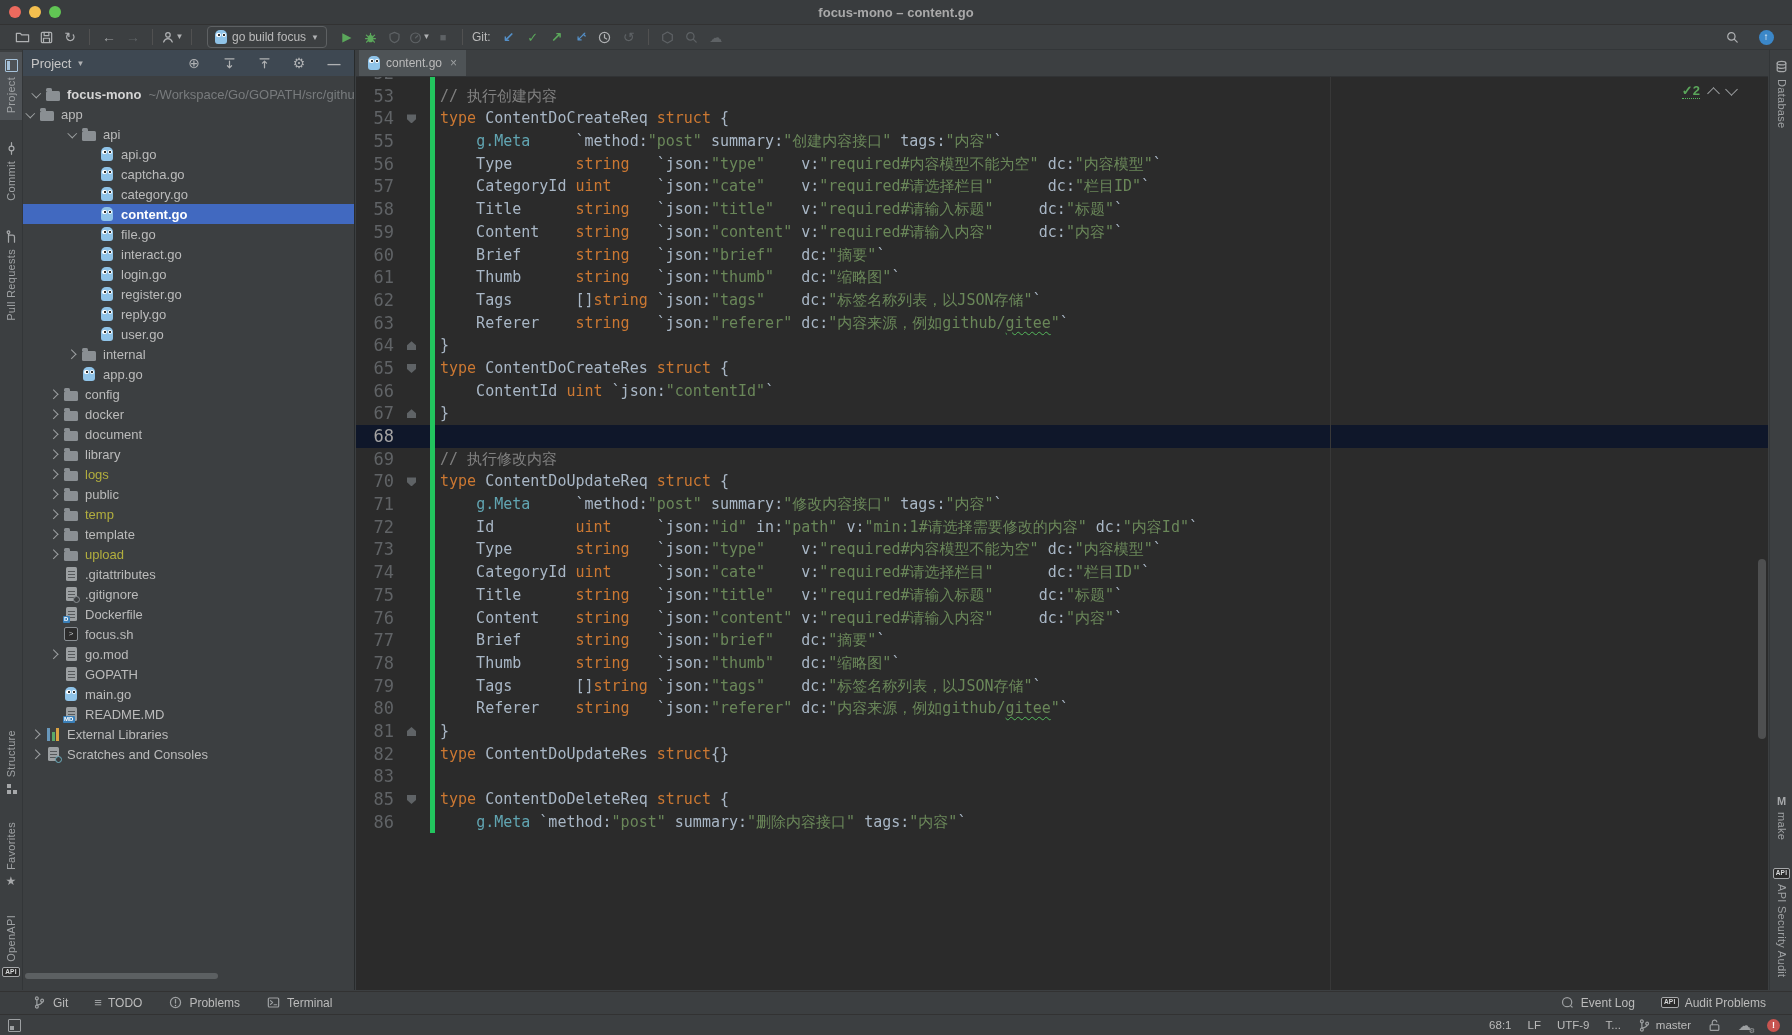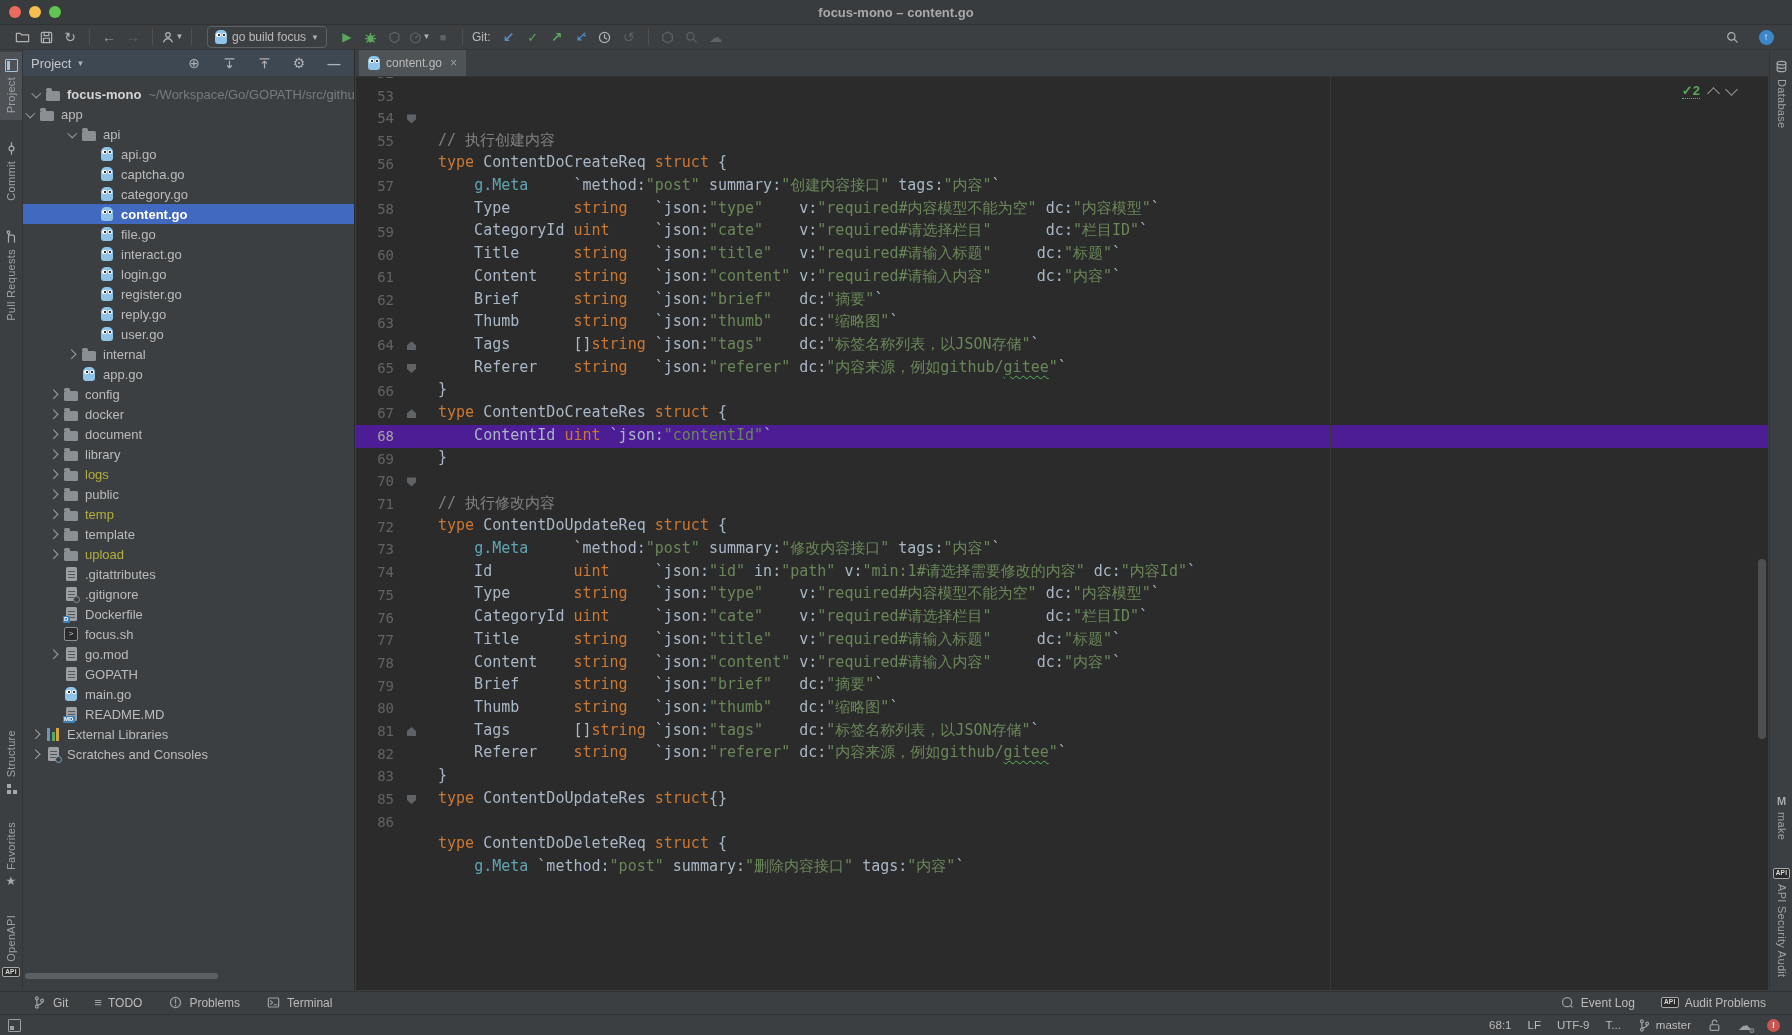--- a/index.html
+++ b/index.html
@@ -112,28 +112,28 @@
            background:rgba(169,173,175,.30);}
   
   .editor{position:absolute;left:356px;top:50px;width:1412px;height:940px;background:#2B2B2B;}
   .tabbar{height:26px;background:#3C3F41;border-bottom:1px solid #313335;display:flex;align-items:flex-end;}
   .tab{height:26px;margin-left:3px;display:flex;align-items:center;gap:6px;padding:0 9px;background:#4E5356;
        font-size:12px;color:#BBBBBB;box-sizing:border-box;}
   .tabclose{color:#9DA0A2;font-size:12px;margin-left:2px;}
   .ebody{position:relative;height:913px;overflow:hidden;font-family:"DejaVu Sans Mono","DejaVu Sans",monospace;}
   .lines{margin-top:-15px;}
   .cl{display:flex;height:22.7px;line-height:22.7px;font-size:15px;white-space:pre;}
-  .cl.active{background:#4c1d95;}
-  .ln{flex:0 0 38px;width:38px;text-align:right;color:#606366;font-size:14px;}
+  .cl.active{background:#0f172a;}
+  .ln{flex:0 0 38px;width:38px;text-align:right;color:#606366;font-size:17px;}
   .cl.active .ln{color:#A4A3A3;}
   .fold{flex:0 0 36px;position:relative;}
   .fm{position:absolute;left:13px;top:7px;width:9px;height:9px;background:#5F6366;}
   .fm.down{clip-path:polygon(0 0,100% 0,100% 55%,50% 100%,0 55%);}
   .fm.up{clip-path:polygon(0 45%,50% 0,100% 45%,100% 100%,0 100%);}
-  .code{padding-left:5px;border-left:3px solid #22c55e;margin-top:44px;}
+  .code{padding-left:5px;border-left:5px solid #22c55e;}
   .df{color:#A9B7C6}.kw{color:#CC7832}.st{color:#6A8759}.cm{color:#808080}.gm{color:#61A5B2}
   .ul{color:#6A8759;text-decoration:underline wavy #55B85C 1px;text-underline-offset:3px;}
   .guide{position:absolute;left:974px;top:0;bottom:0;width:1px;background:#383838;}
   .inspect{position:absolute;top:6px;right:32px;display:flex;align-items:center;gap:9px;
            font-size:12px;color:#BBBBBB;font-family:"Liberation Sans",sans-serif;}
   .insp-ok{color:#5BA75B;font-size:13px;font-weight:700;border-bottom:1.5px dotted #55B85C;}
   .insp-ch{width:8px;height:8px;border-right:1.5px solid #9DA0A2;border-bottom:1.5px solid #9DA0A2;display:block;}
   .insp-ch.up{transform:rotate(-135deg);margin-top:4px;}
   .insp-ch.dn{transform:rotate(45deg);margin-bottom:4px;}
   .vscroll{position:absolute;right:2px;top:482px;width:8px;height:180px;border-radius:4px;

